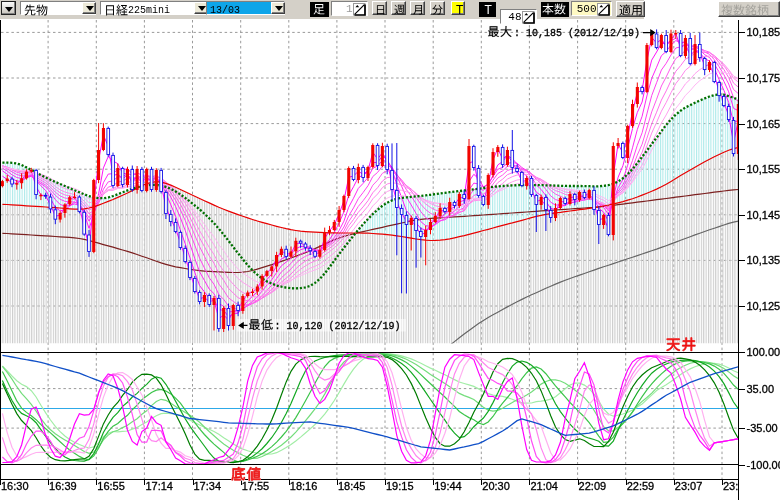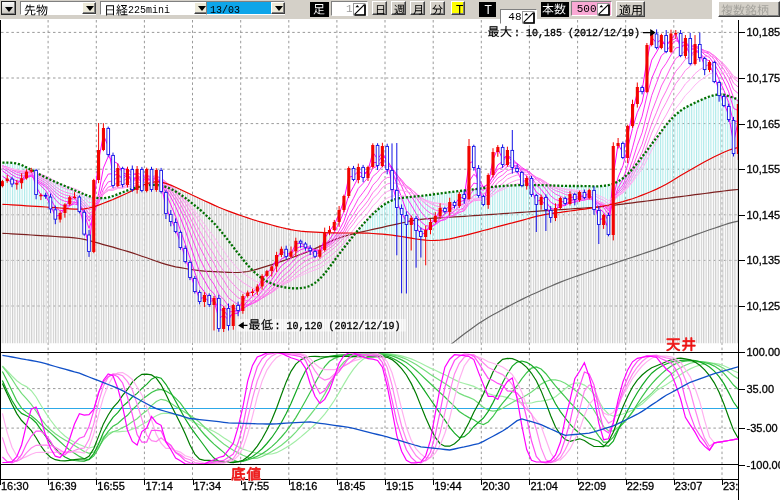--- a/index.html
+++ b/index.html
@@ -535,21 +535,21 @@
       <text x="274.5" y="329.3" font-size="10" stroke="#000" stroke-width="0.3">: 10,120 (2012/12/19)</text>
       <use href="#g18" x="666" y="337" width="14.5" height="14.5" fill="#f2f2f2" stroke="#f2f2f2" stroke-width="110"></use>
       <use href="#g18" x="666" y="337" width="14.5" height="14.5" fill="#ee1111" stroke="#ee1111" stroke-width="55"></use>
       <use href="#g19" x="681.5" y="337" width="14.5" height="14.5" fill="#f2f2f2" stroke="#f2f2f2" stroke-width="110"></use>
       <use href="#g19" x="681.5" y="337" width="14.5" height="14.5" fill="#ee1111" stroke="#ee1111" stroke-width="55"></use>
       <use href="#g20" x="231" y="466.5" width="14.5" height="14.5" fill="#f2f2f2" stroke="#f2f2f2" stroke-width="110"></use>
       <use href="#g20" x="231" y="466.5" width="14.5" height="14.5" fill="#ee1111" stroke="#ee1111" stroke-width="55"></use>
       <use href="#g21" x="246.5" y="466.5" width="14.5" height="14.5" fill="#f2f2f2" stroke="#f2f2f2" stroke-width="110"></use>
       <use href="#g21" x="246.5" y="466.5" width="14.5" height="14.5" fill="#ee1111" stroke="#ee1111" stroke-width="55"></use>
     </svg>
-    <div style="position:absolute;left:0;top:0;width:712px;height:19.5px;background:#d4d0c8;border-bottom:1px solid #fff">
+    <div style="position:absolute;left:0;top:0;width:644px;height:19.5px;background:#d4d0c8;border-bottom:1px solid #fff">
       <div style="position:absolute;left:1px;top:1px;width:15px;height:14px;background:linear-gradient(#fcfcfc,#c8c4bc);border-top:1px solid #fff;border-left:1px solid #fff;border-right:1px solid #404040;border-bottom:1px solid #404040;box-shadow:inset -1px -1px 0 #808080;border:1px solid #222;">
         <div style="position:absolute;left:3px;top:5px">
           <svg width="8" height="5" viewBox="0 0 8 5" style="display:block">
             <path d="M0,0 H8 L4,5 Z" fill="#000"></path>
           </svg>
         </div>
       </div>
       <div style="position:absolute;left:20px;top:1px;width:76px;height:14px;background:#fff;border-top:1px solid #808080;border-left:1px solid #808080;border-right:1px solid #fff;border-bottom:1px solid #fff;">
         <div style="position:absolute;left:3px;top:1.5px;white-space:nowrap"><svg width="12" height="12" viewBox="0 0 1000 1000" style="vertical-align:top">
             <use href="#g0" fill="#000"></use>
@@ -637,21 +637,21 @@
           <path d="M2.4,4.3 L4.3,2.1 L6.2,4.3 Z" fill="#000"></path>
         </svg>
       </div>
       <div style="position:absolute;left:540.5px;top:1.5px;width:28px;height:15.5px;background:#000;color:#fff">
         <div style="margin:1.5px 0 0 1.5px"><svg width="12" height="12" viewBox="0 0 1000 1000" style="vertical-align:top">
             <use href="#g8" fill="#fff"></use>
           </svg><svg width="12" height="12" viewBox="0 0 1000 1000" style="vertical-align:top">
             <use href="#g9" fill="#fff"></use>
           </svg></div>
       </div>
-      <div style="position:absolute;left:571px;top:1px;width:40.5px;height:15px;background:#f9a8d4;border-top:1px solid #808080;border-left:1px solid #808080;border-right:1px solid #fff;border-bottom:1px solid #fff;">
+      <div style="position:absolute;left:571px;top:1px;width:40.5px;height:15px;background:#fef9c3;border-top:1px solid #808080;border-left:1px solid #808080;border-right:1px solid #fff;border-bottom:1px solid #fff;">
         <span style="position:absolute;right:14px;top:1px;font:11px Liberation Mono;color:#000">500</span>
         <svg width="13" height="13" viewBox="0 0 13 13" style="position:absolute;right:0.5px;top:0.5px">
           <rect x="0.5" y="0.5" width="11.5" height="11.5" fill="#fff" stroke="#999"></rect>
           <path d="M12,1.5 V12 H1.5" stroke="#000" stroke-width="1.7" fill="none"></path>
           <line x1="1.6" y1="11.4" x2="11.4" y2="1.6" stroke="#000" stroke-width="1.2"></line>
           <path d="M2.4,4.3 L4.3,2.1 L6.2,4.3 Z" fill="#000"></path>
         </svg>
       </div>
       <div style="position:absolute;left:616px;top:0.5px;width:29px;height:16px;background:#d4d0c8;border-top:1px solid #fff;border-left:1px solid #fff;border-right:1px solid #404040;border-bottom:1px solid #404040;box-shadow:inset -1px -1px 0 #808080;">
         <div style="margin:2px 0 0 1.5px;white-space:nowrap;overflow:hidden"><svg width="12" height="12" viewBox="0 0 1000 1000" style="vertical-align:top">

